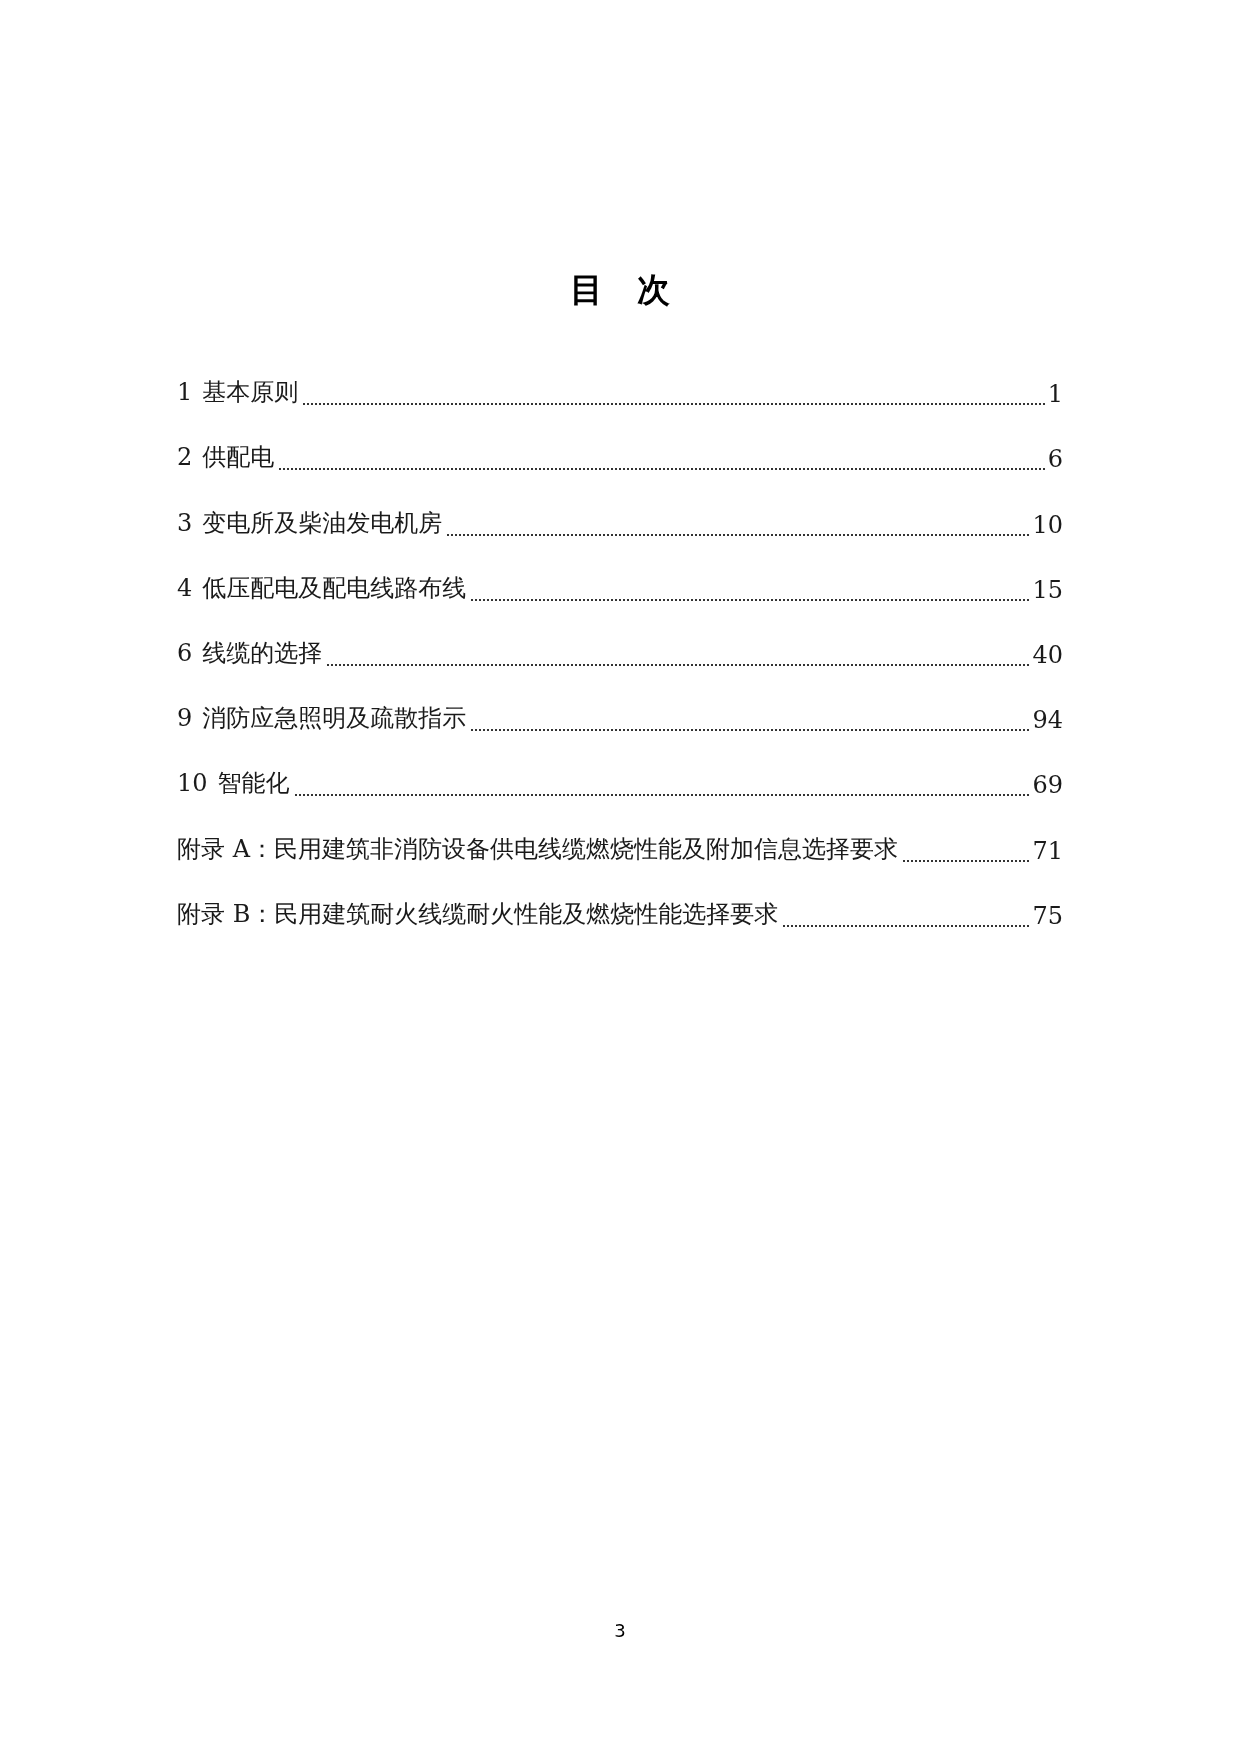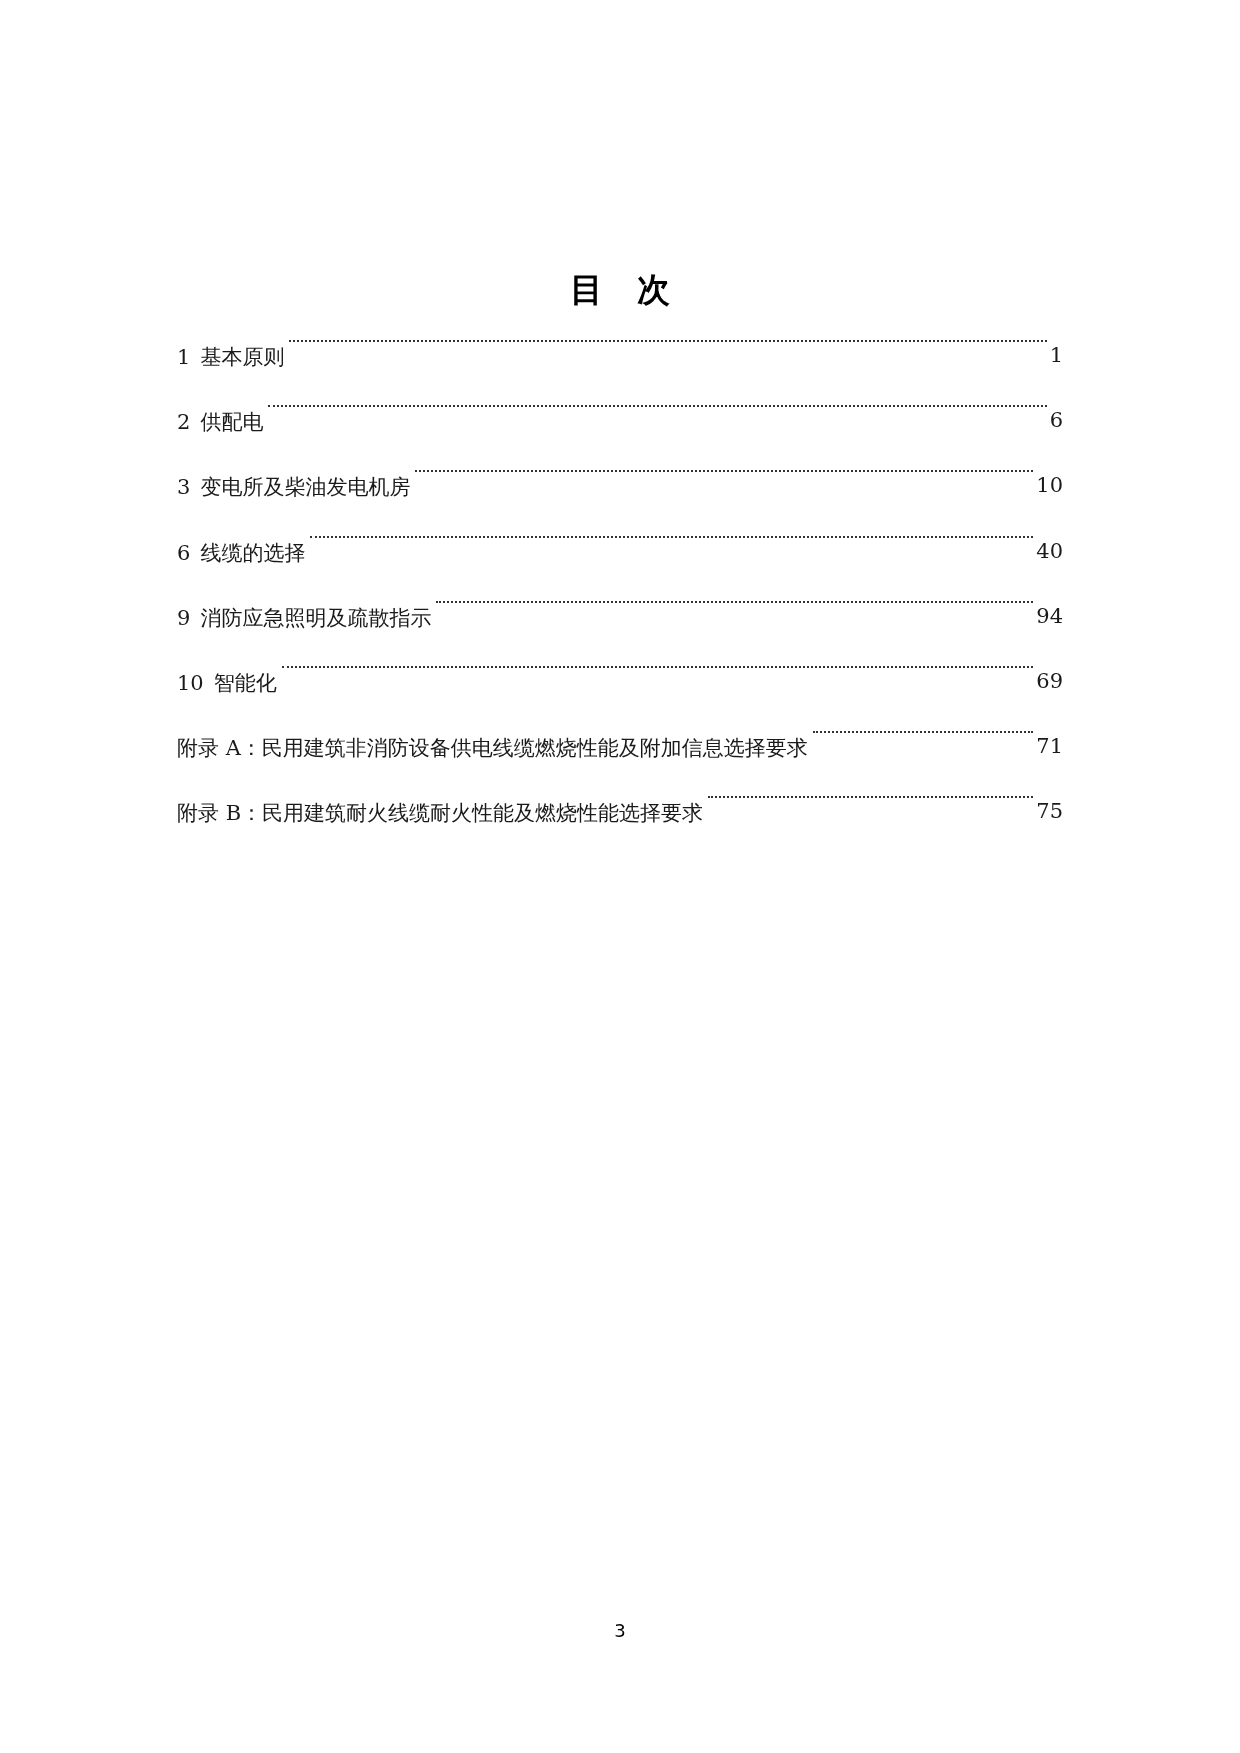--- a/index.html
+++ b/index.html
@@ -33,23 +33,23 @@
       width: 34px;
     }
     .toc {
       position: absolute;
       top: 343px;
       left: 177px;
       width: 886px;
     }
     .toc-row {
       display: flex;
-      align-items: flex-start;
+      align-items: flex-end;
       height: 65.2px;
-      font-size: 21px;
+      font-size: 24px;
       color: #1a1a1a;
     }
     .toc-label {
       white-space: nowrap;
       flex: 0 0 auto;
     }
     .toc-num {
       display: inline-block;
       margin-right: 10px;
     }
@@ -95,20 +95,25 @@
     <span class="toc-dots"></span>
     <span class="toc-page">6</span>
   </div>
 
   <div class="toc-row">
     <span class="toc-label"><span class="toc-num">3</span><span>变电所及柴油发电机房</span></span>
     <span class="toc-dots"></span>
     <span class="toc-page">10</span>
   </div>
 
+  <div class="toc-row">
+    <span class="toc-label"><span class="toc-num">4</span><span>低压配电及配电线路布线</span></span>
+    <span class="toc-dots"></span>
+    <span class="toc-page">15</span>
+  </div>
 
 
   <div class="toc-row">
     <span class="toc-label"><span class="toc-num">6</span><span>线缆的选择</span></span>
     <span class="toc-dots"></span>
     <span class="toc-page">40</span>
   </div>
 
 
 

